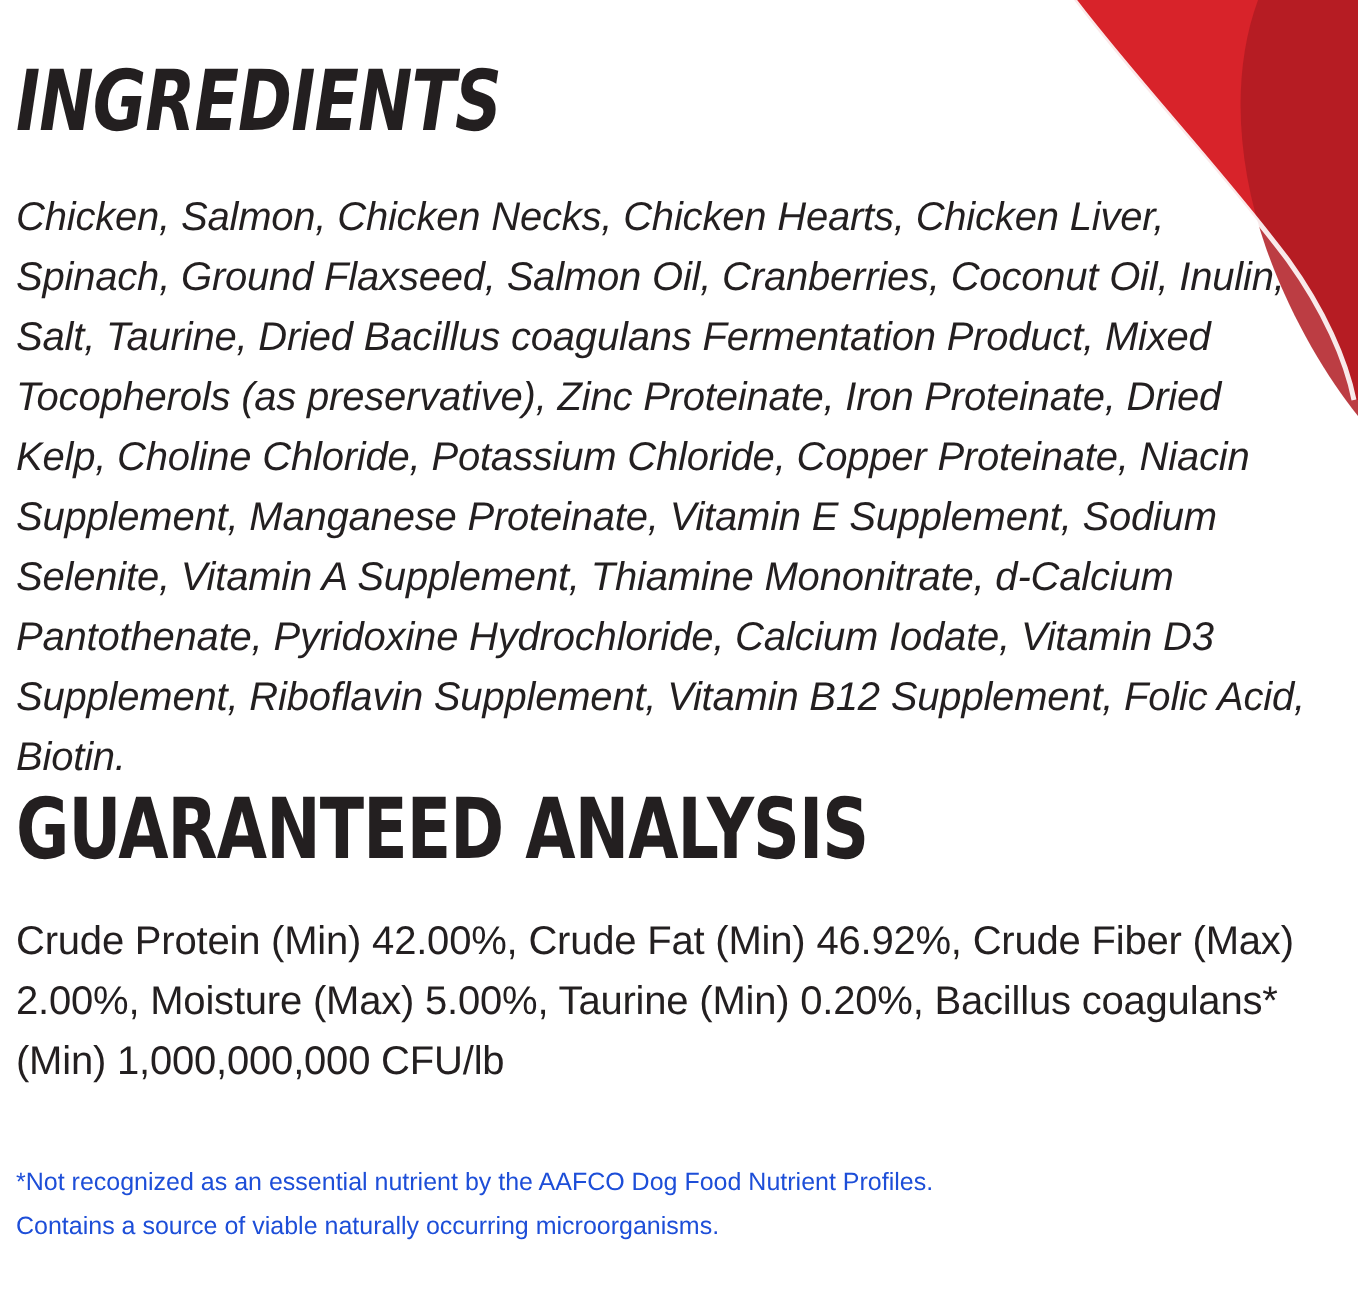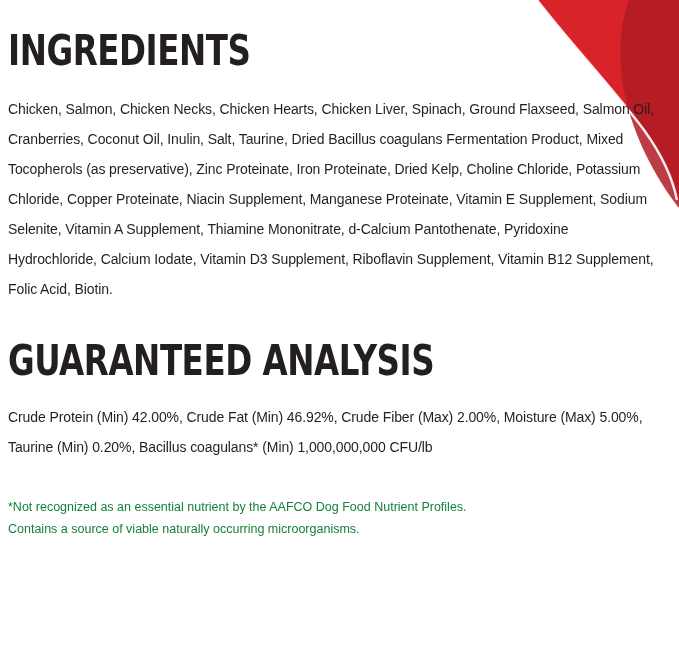--- a/index.html
+++ b/index.html
@@ -42,43 +42,43 @@
     line-height: 1.0;
     letter-spacing: -0.5px;
     margin: 0 0 22px 0;
     color: #231f20;
     transform: scaleX(0.86);
     transform-origin: left center;
     white-space: nowrap;
   }
 
   p.body-text {
-    font-size: 14px;
+    font-size: 20px;
     line-height: 30px;
     margin: 0;
     color: #231f20;
     letter-spacing: -0.1px;
   }
 
   .block-ingredients {
-    margin-bottom: 36px;
+    font-style: italic;
   }
 
   .block-analysis h1.section-title {
     margin-bottom: 20px;
   }
 
   .footnotes {
     margin-top: 34px;
   }
 
   .footnote {
     font-size: 12.5px;
     line-height: 22px;
-    color: #15803d;
+    color: #1d4ed8;
     margin: 0;
   }
 </style>
 </head>
 <body>
 
 <div class="swoosh-layer">
   <svg width="260" height="230" viewBox="0 0 260 230" xmlns="http://www.w3.org/2000/svg" aria-hidden="true">
     <path d="M260,0 L118,0 C150,42 192,86 225,130 C243,155 254,180 258,200 L260,200 Z" fill="#d8232a"></path>
     <path d="M260,0 L210,0 C196,38 200,84 214,124 C226,158 244,188 260,208 Z" fill="#b01b22" opacity="0.85"></path>

